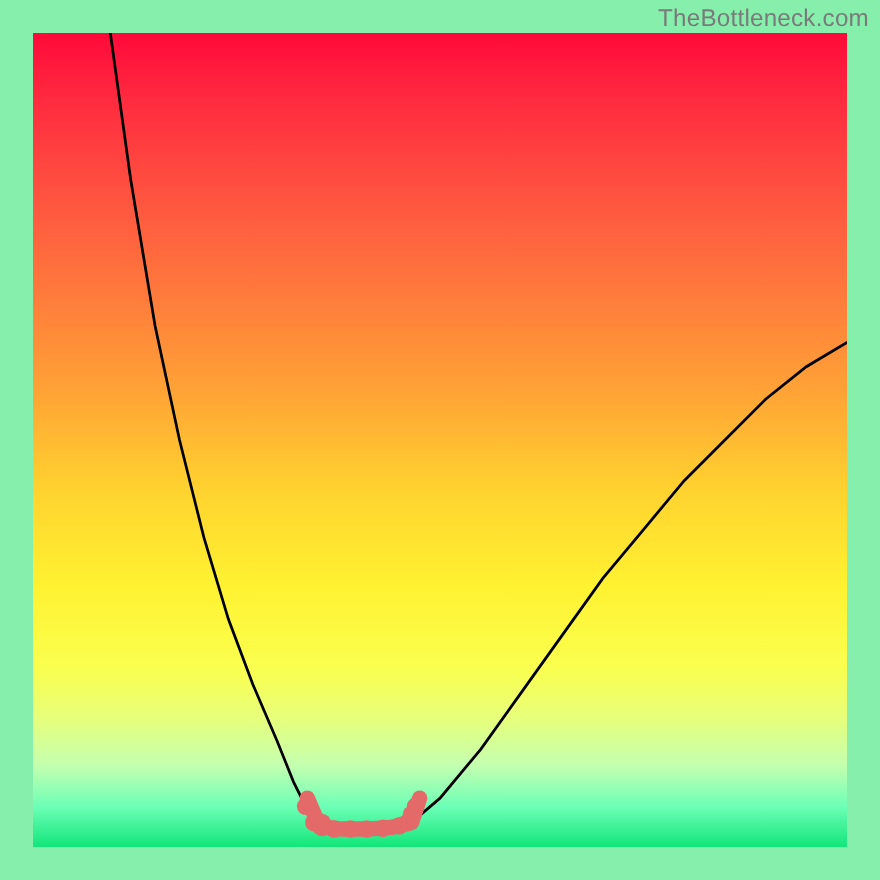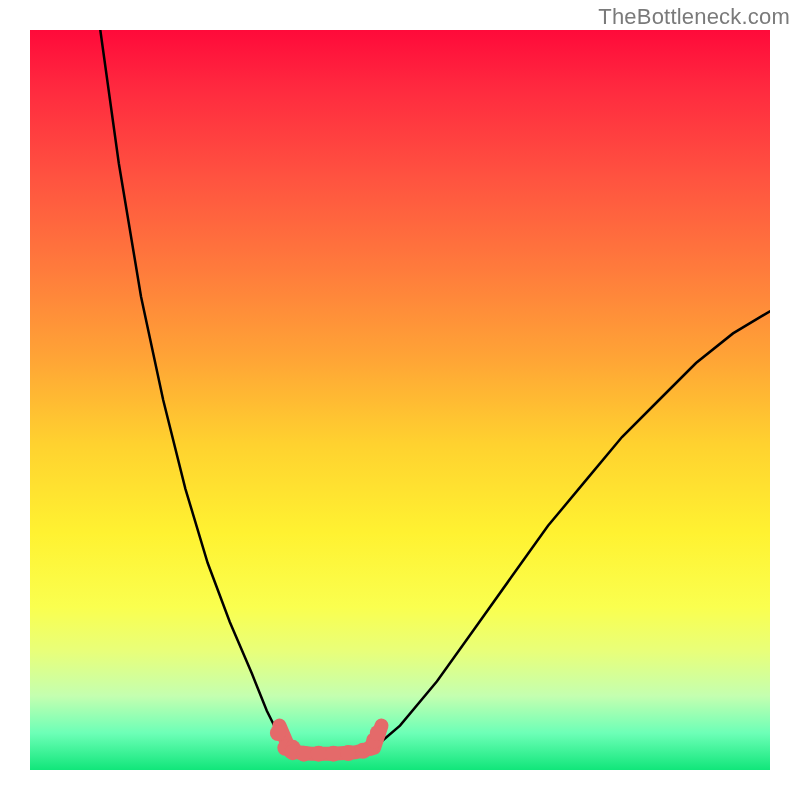--- a/index.html
+++ b/index.html
@@ -10,21 +10,21 @@
     background: #000;
     overflow: hidden;
     font-family: Arial, Helvetica, sans-serif;
   }
   .frame {
     position: absolute;
     left: 0;
     top: 0;
     width: 800px;
     height: 800px;
-    background: #ffffff;
+    background: #86efac;
   }
   .watermark {
     position: absolute;
     top: 4px;
     right: 10px;
     color: #7a7a7a;
     font-size: 22px;
     font-weight: 500;
     letter-spacing: 0.2px;
     font-family: Arial, Helvetica, sans-serif;

